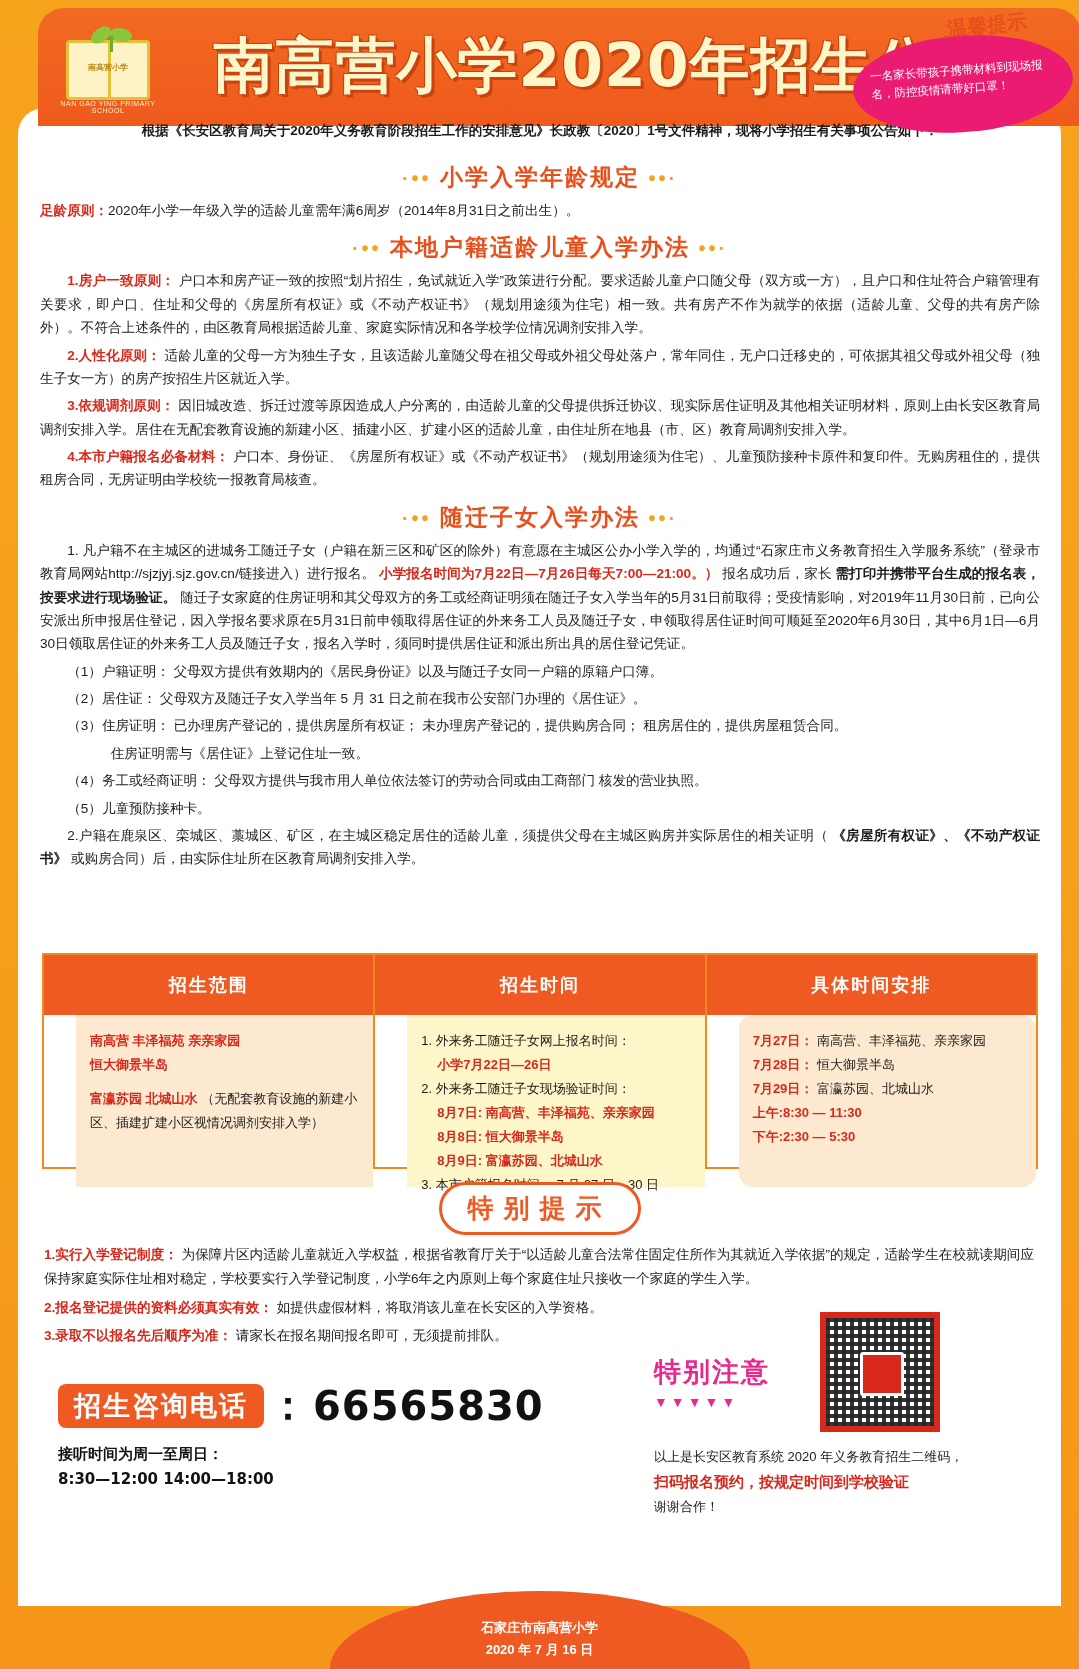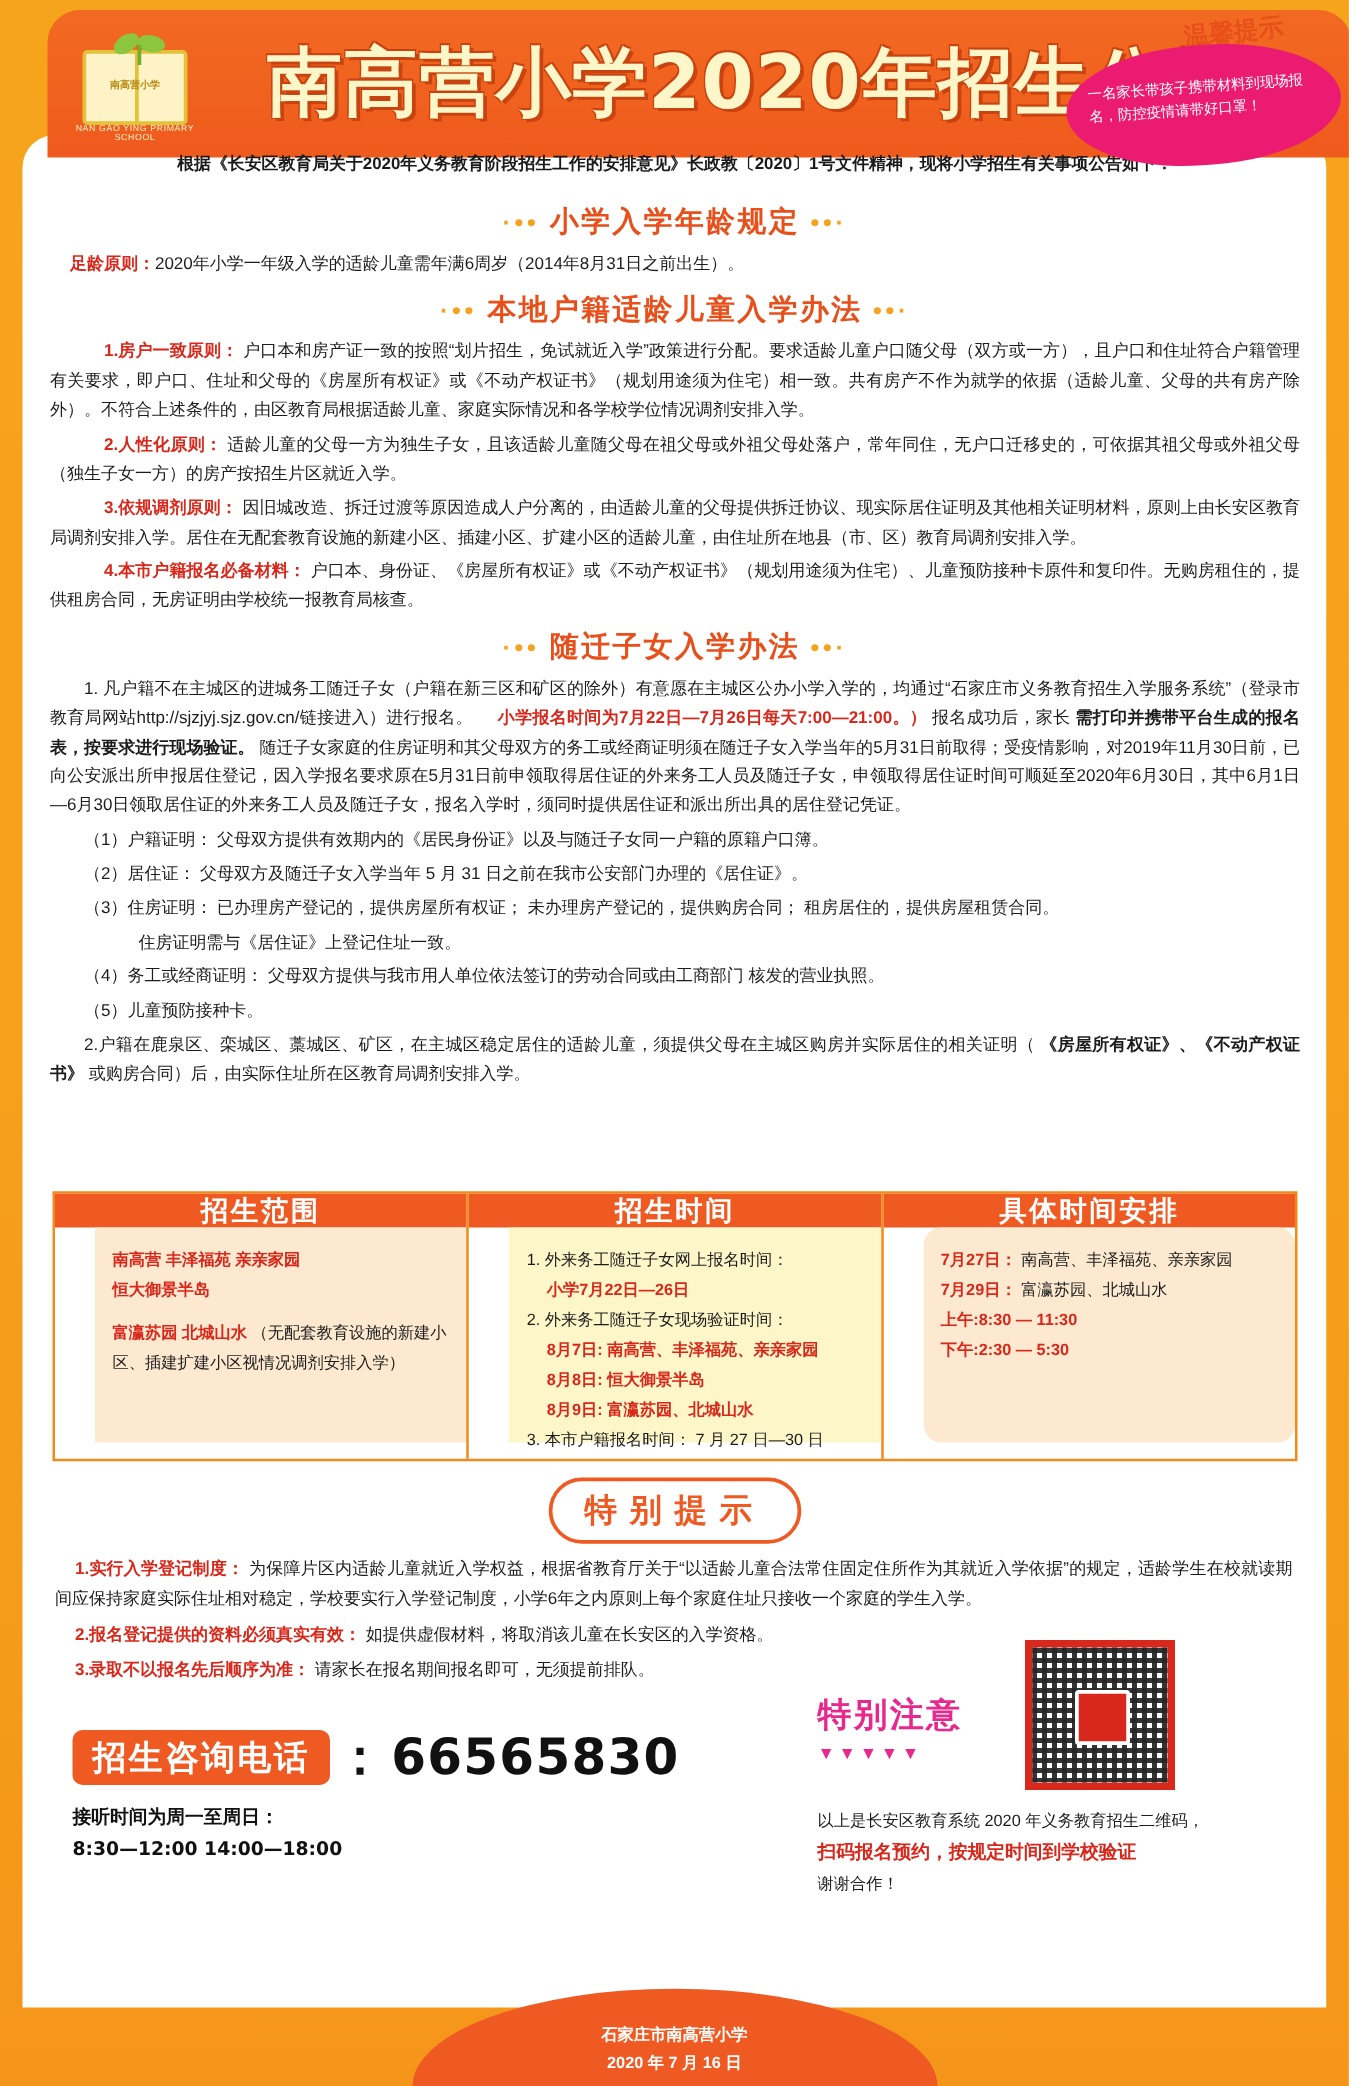--- a/index.html
+++ b/index.html
@@ -92,21 +92,21 @@
     width: 1000px;
   }
   p.body {
     font-size:13.6px;
     line-height:1.72;
     color:#1c1c1c;
     margin: 4px 0;
     text-align: justify;
   }
   p.body.indent { text-indent: 2em; }
-  .red { color:#d8281b; font-weight:bold;margin-left:16px; }
+  .red { color:#d8281b; font-weight:bold; }
   .bold { font-weight:bold; }
   .center { text-align:center; }
   .tips-bubble {
     position:absolute; right:6px; top:36px; width:220px; height:96px;
     background:#ec1b72; border-radius:110px/50px;
     color:#fff; font-size:11.5px; line-height:1.55;
     padding:26px 16px 0 18px;
     transform: rotate(-4deg);
   }
   .tips-label {
@@ -117,22 +117,22 @@
   }
   
   .table {
     position:absolute; left:42px; top:953px; width:996px; height:216px;
     border:2px solid #f08a1d;
     display:flex;
   }
   .col { flex:1; position:relative; }
   .col + .col { border-left:2px solid #f08a1d; }
   .col .chead {
-    height:27px; background:#ef5a22; color:#fff;
-    font-size:22px; font-weight:bold; display:flex; align-items:center; justify-content:center;
+    height:60px; background:#ef5a22; color:#fff;
+    font-size:18px; font-weight:bold; display:flex; align-items:center; justify-content:center;
     letter-spacing:2px;
   }
   .col.mid .chead { background:#ef5a22; }
   .col .cbody {
     padding:14px 14px; font-size:13px; line-height:1.85; color:#1b1b1b;margin-left:32px;
   }
   .col.left .cbody { background:#fde9d0; }
   .col.mid .cbody { background:#fdf6c8; }
   .col.right .cbody { background:#fde9d0; }
   .col .cbody .r { color:#d8281b; font-weight:bold; }
@@ -312,20 +312,21 @@
         <div style="padding-left:16px" class="r">8月7日: 南高营、丰泽福苑、亲亲家园</div>
         <div style="padding-left:16px" class="r">8月8日: 恒大御景半岛</div>
         <div style="padding-left:16px" class="r">8月9日: 富瀛苏园、北城山水</div>
         <div>3. 本市户籍报名时间：  7 月 27 日—30 日</div>
       </div>
     </div>
     <div class="col right">
       <div class="chead">具体时间安排</div>
       <div class="cbody">
         <div><span class="r">7月27日：</span> <span>南高营、丰泽福苑、亲亲家园</span></div>
+        <div><span class="r">7月28日：</span> <span>恒大御景半岛</span></div>
         <div><span class="r">7月29日：</span> <span>富瀛苏园、北城山水</span></div>
         <div class="r">上午:8:30 — 11:30</div>
         <div class="r">下午:2:30 — 5:30</div>
       </div>
     </div>
   </div>
 
   <div class="special-badge">特别提示</div>
 
   <div class="notes">

